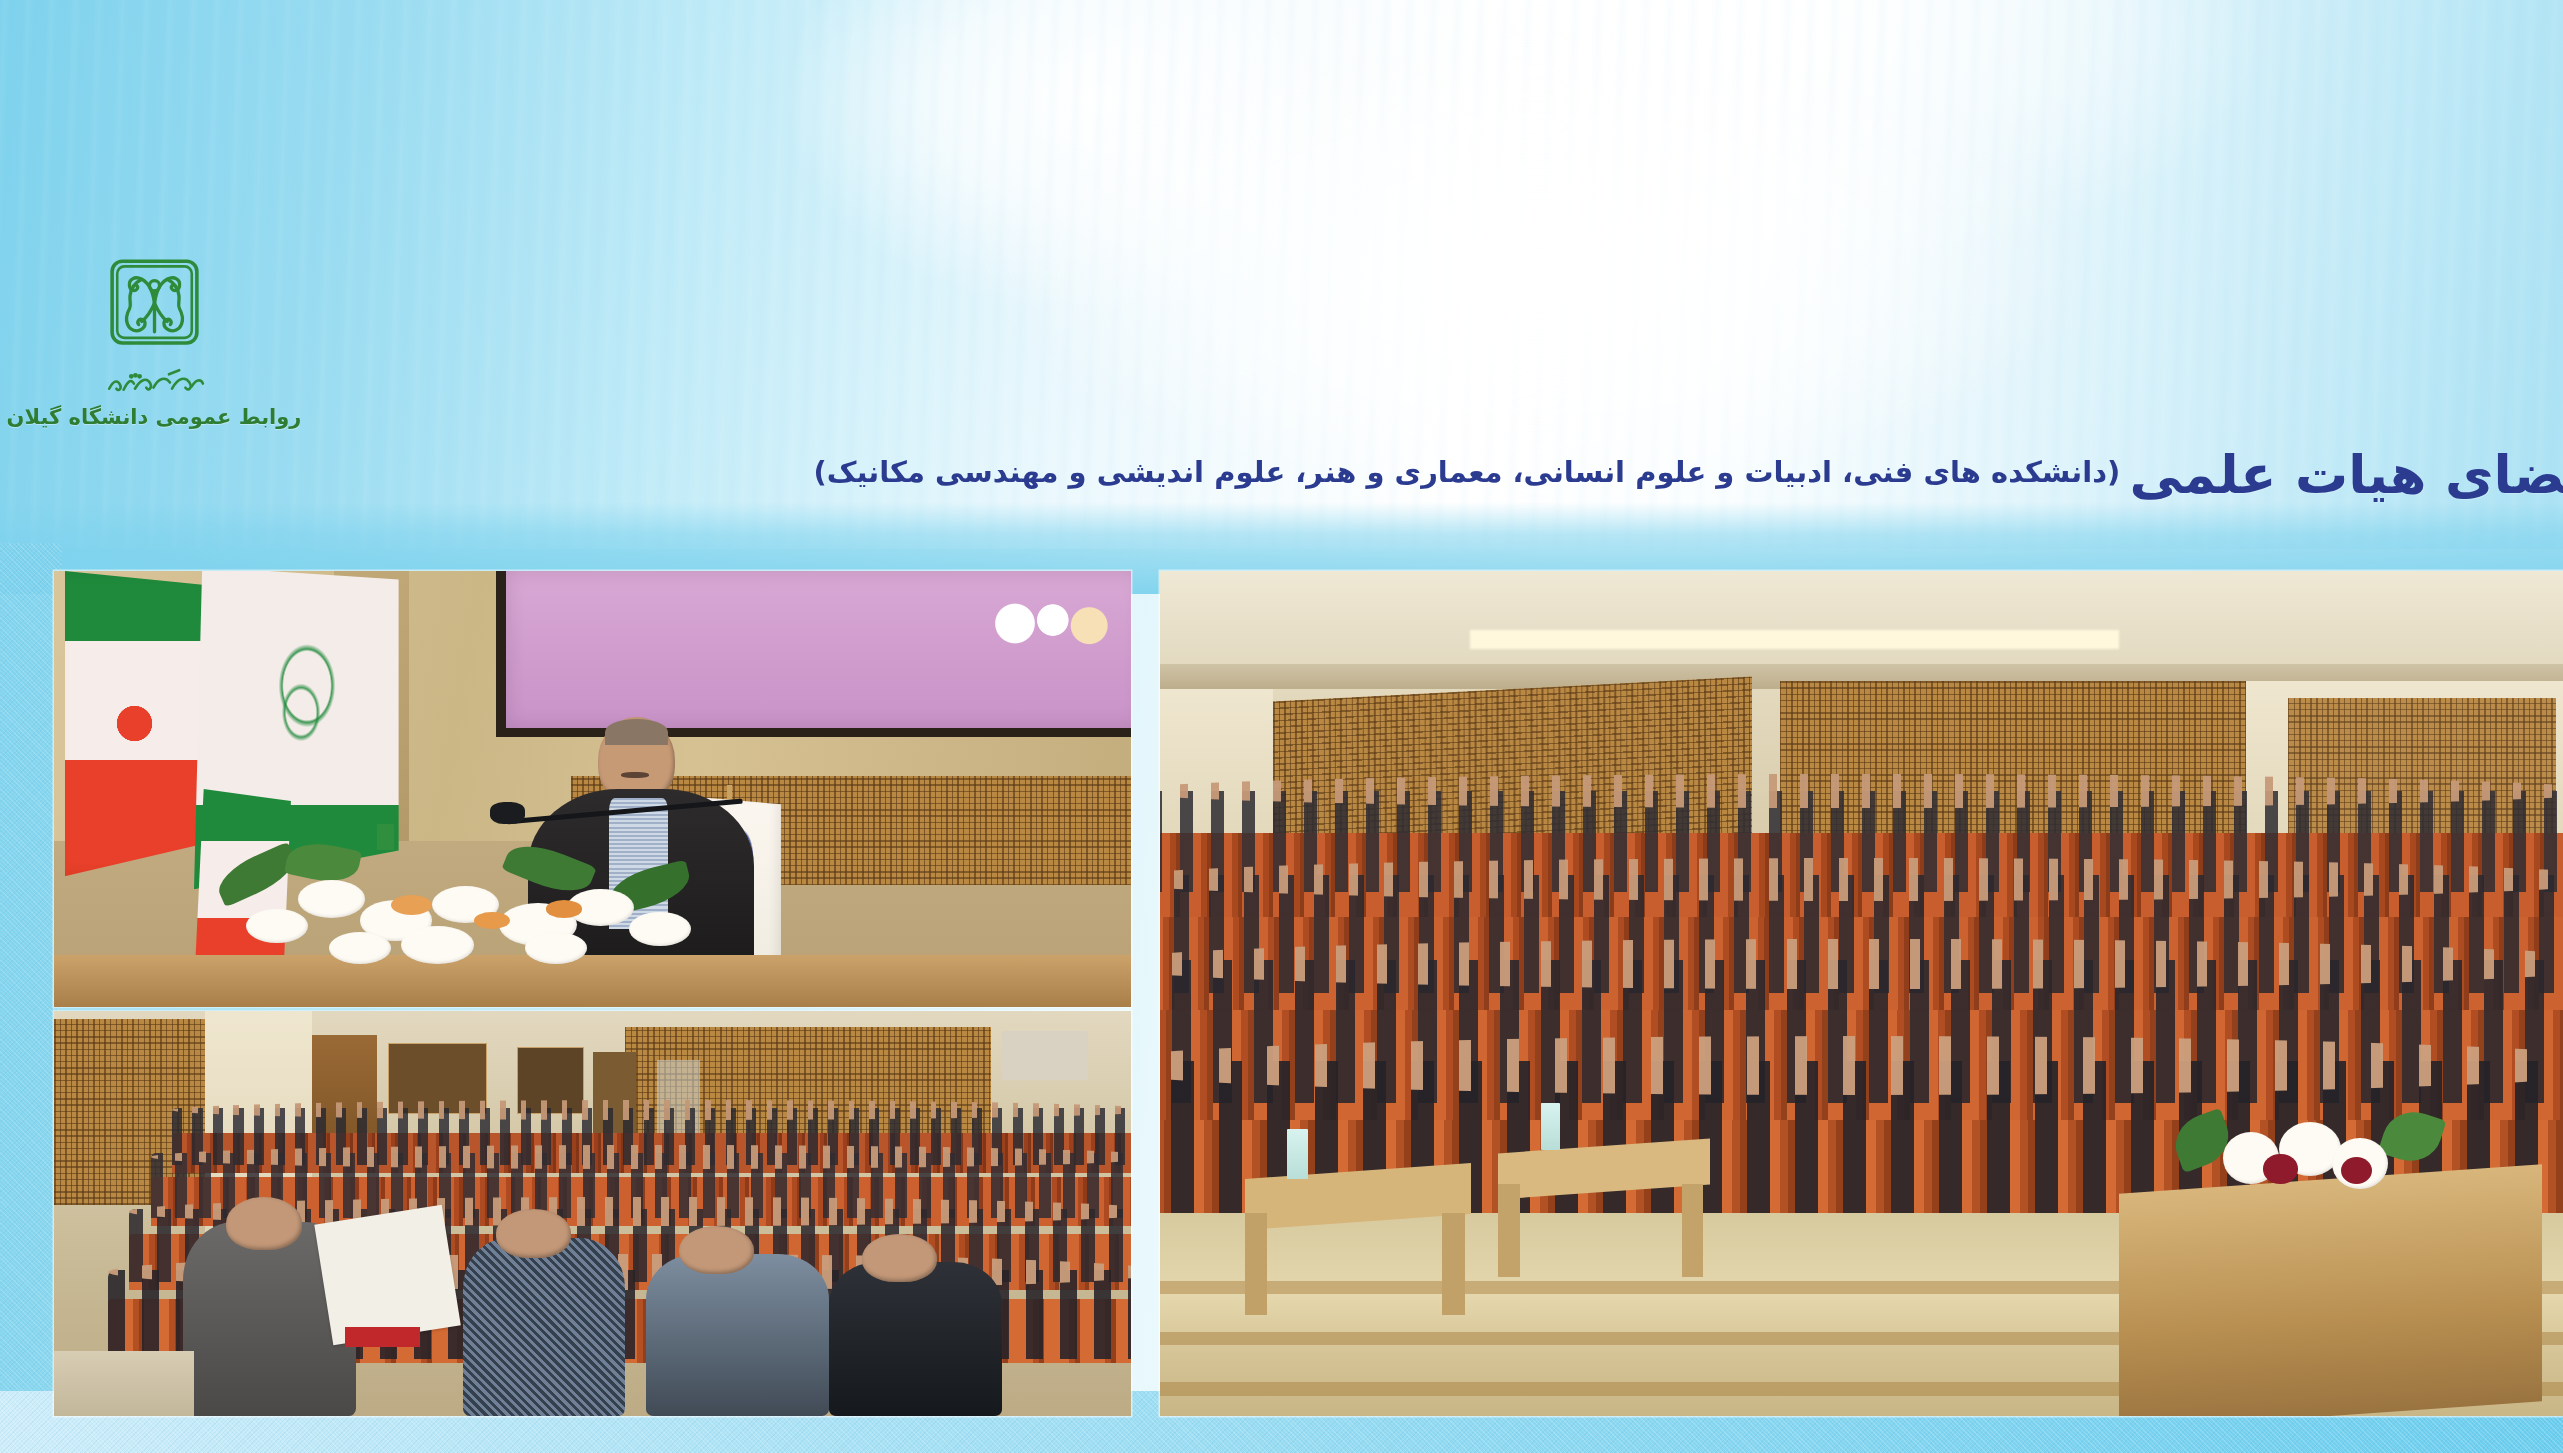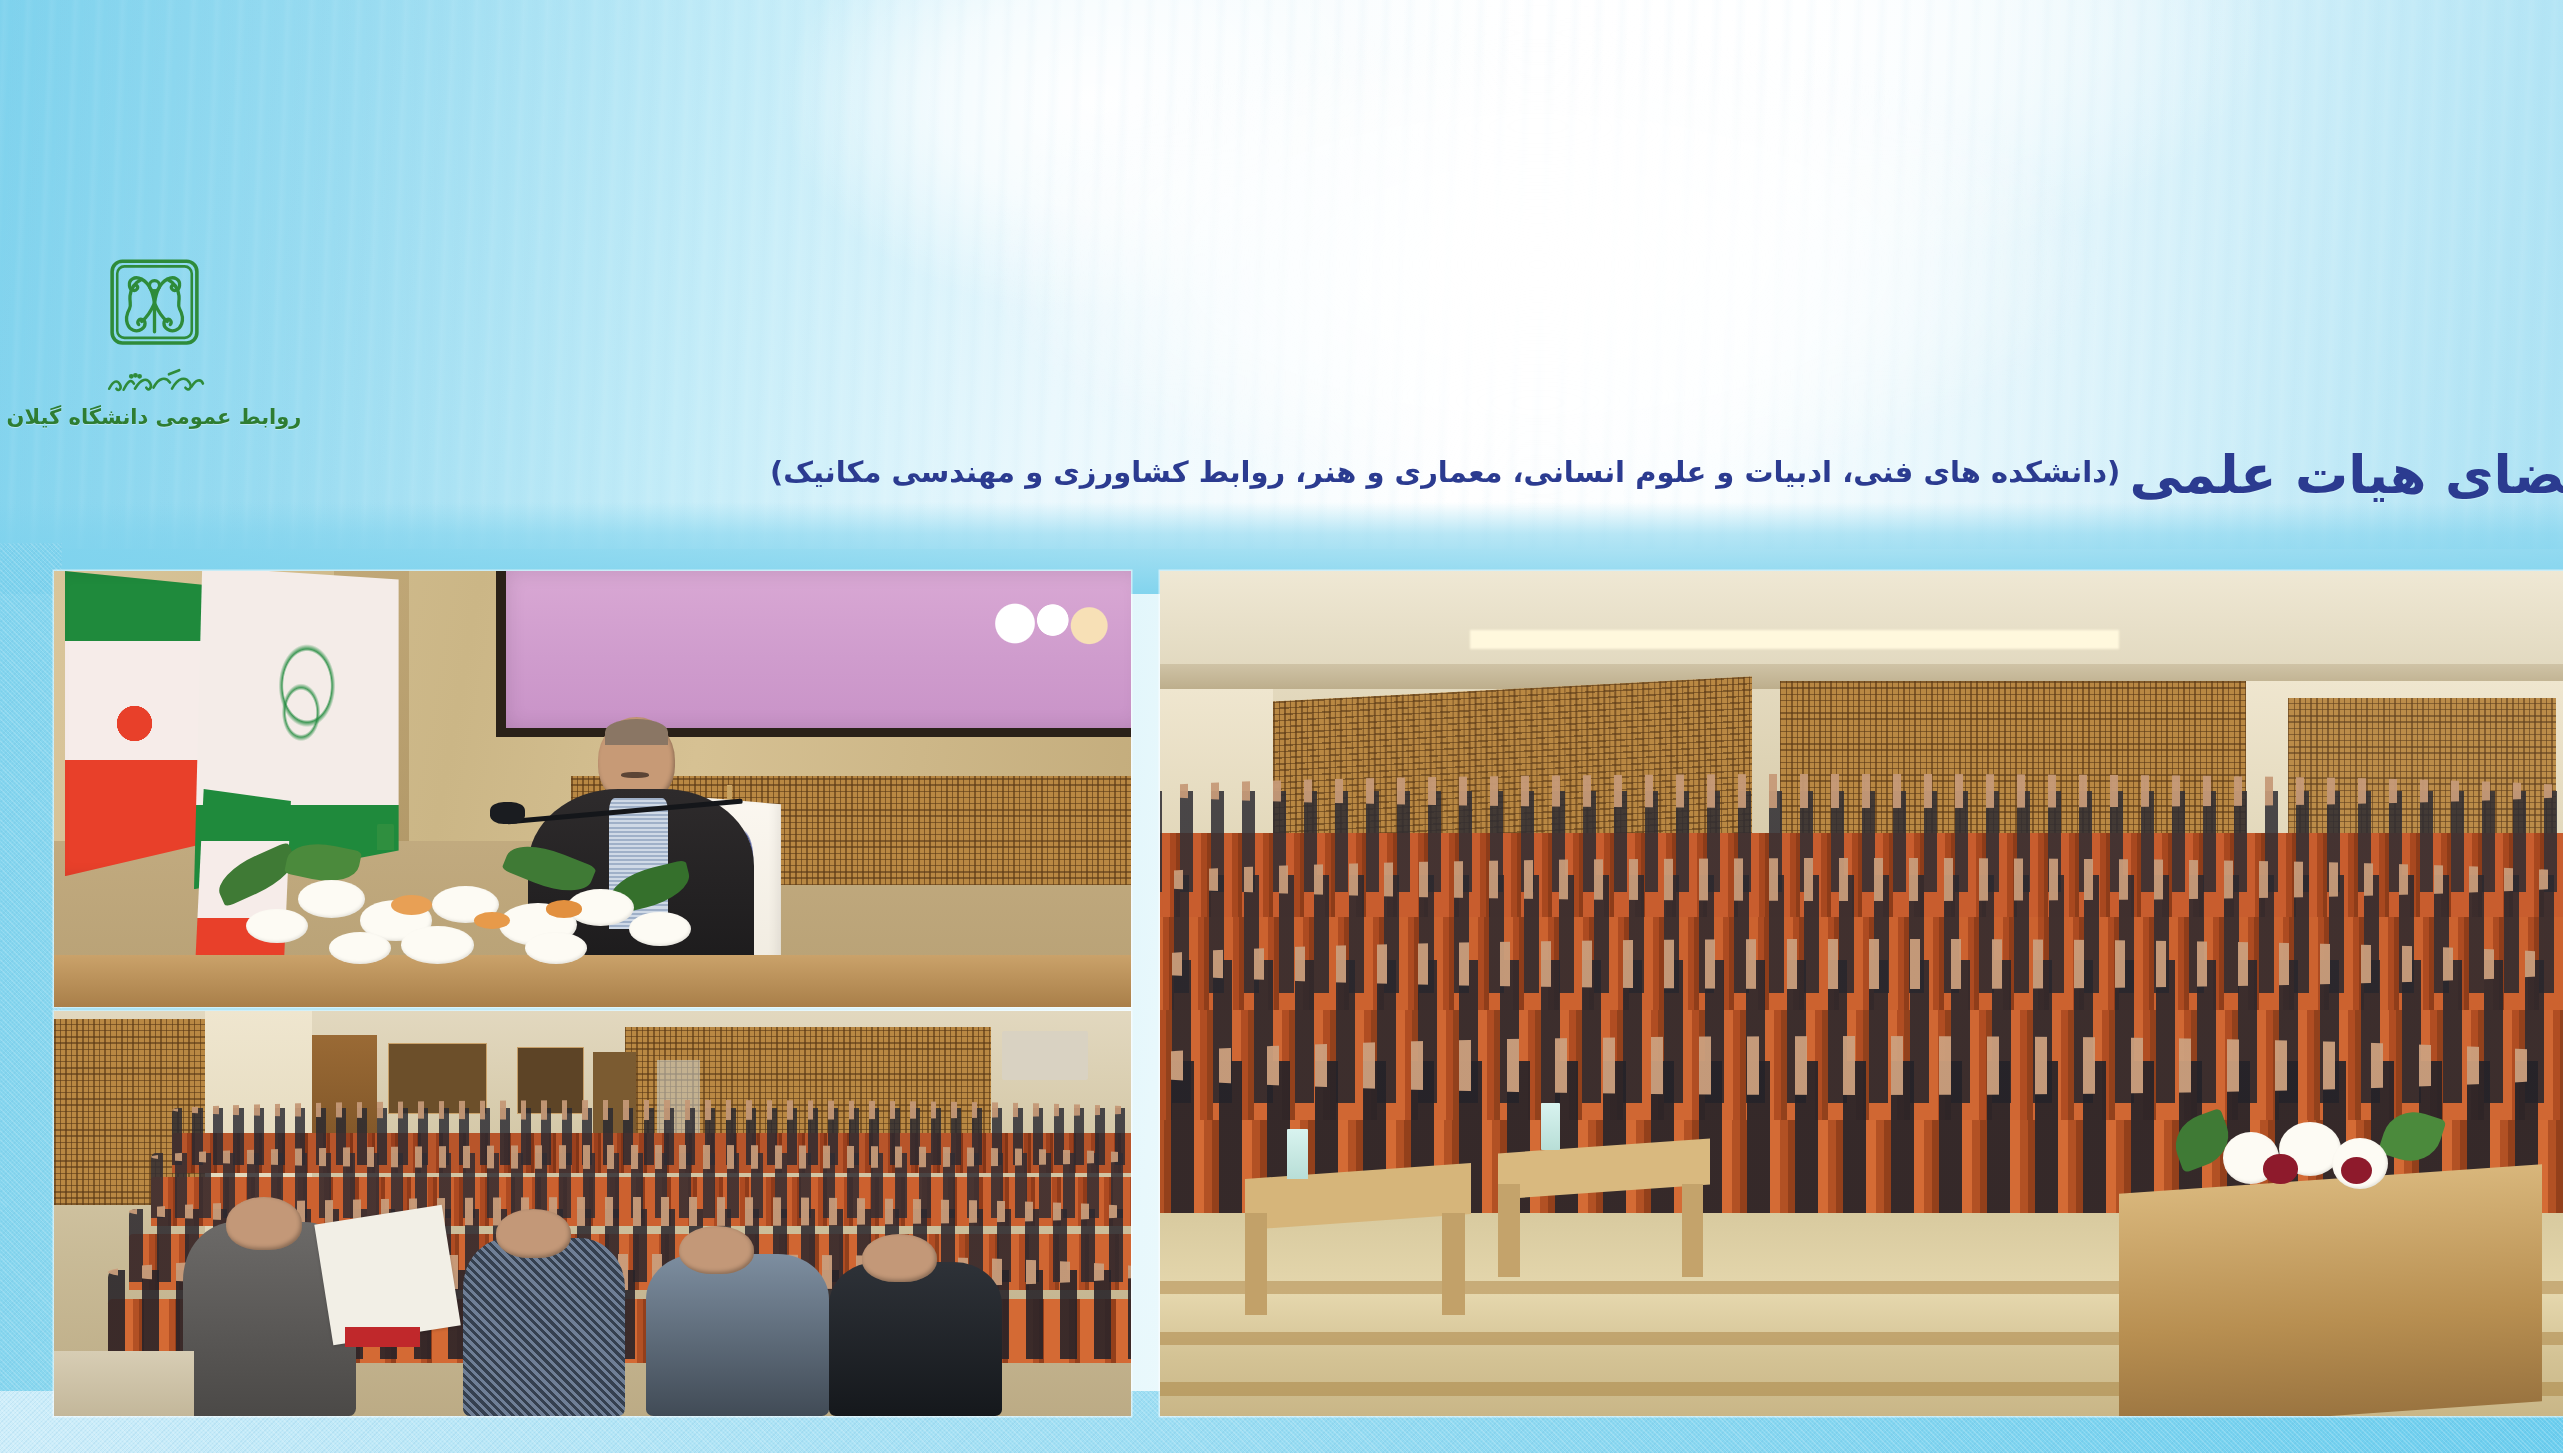--- a/index.html
+++ b/index.html
@@ -250,21 +250,21 @@
       <circle cx="63" cy="18" r="2.2" fill="#2e8b3a"></circle>
       <circle cx="71" cy="20" r="2.2" fill="#2e8b3a"></circle>
     </g>
   </svg>
 
   <div class="logo-caption">روابط عمومی دانشگاه گیلان</div>
 </div>
 
 <div class="headline">
   <span class="main">نشست هم اندیشی رئیس دانشگاه با اعضای هیات علمی</span>
-  <span class="sub">(دانشکده های فنی، ادبیات و علوم انسانی، معماری و هنر، روابط کشاورزی و مهندسی مکانیک)</span>
+  <span class="sub">(دانشکده های فنی، ادبیات و علوم انسانی، معماری و هنر، علوم اندیشی و مهندسی مکانیک)</span>
 </div>
 
 <div class="photos">
 
   <div class="photo" id="ph-podium">
     <div class="scene">
       <div style="position:absolute;inset:0;background:linear-gradient(180deg,#cdb78e 0%,#c3ac81 55%,#b7a074 100%);"></div>
 
       <div class="stone" style="left:0;top:0;width:100%;height:62%;background:linear-gradient(100deg,#d9c59a,#cbb686 38%,#d6c193 60%,#c4ad7d);"></div>
       <div style="position:absolute;left:26%;top:0;width:7%;height:62%;background:linear-gradient(180deg,#b99f6e,#a88d5c);opacity:.7;"></div>

